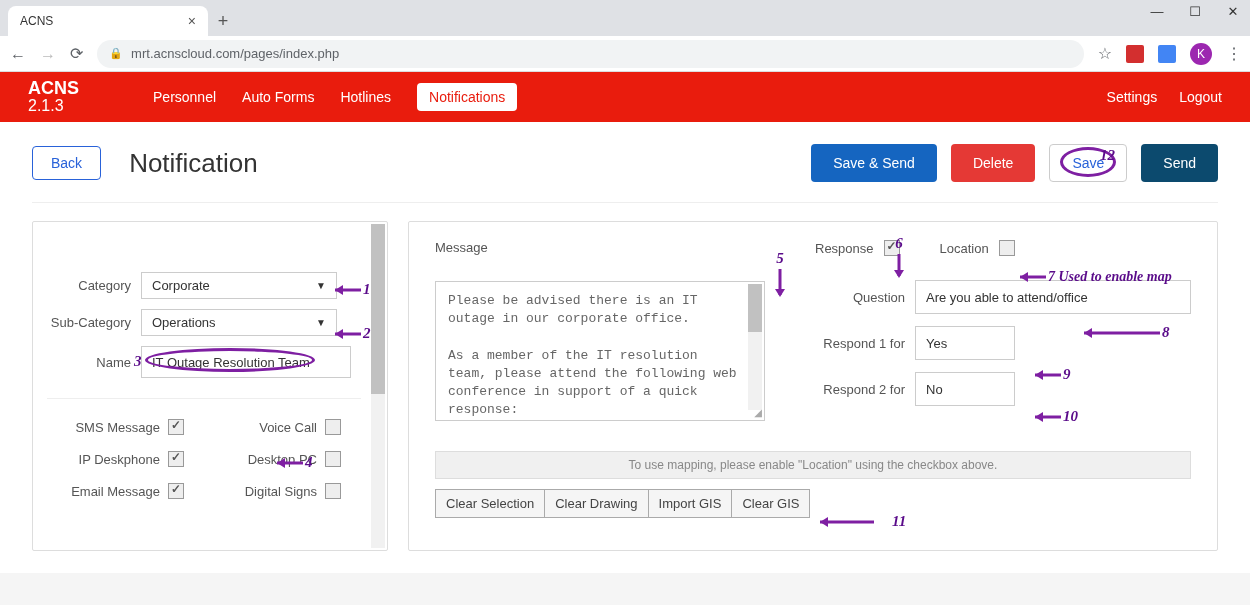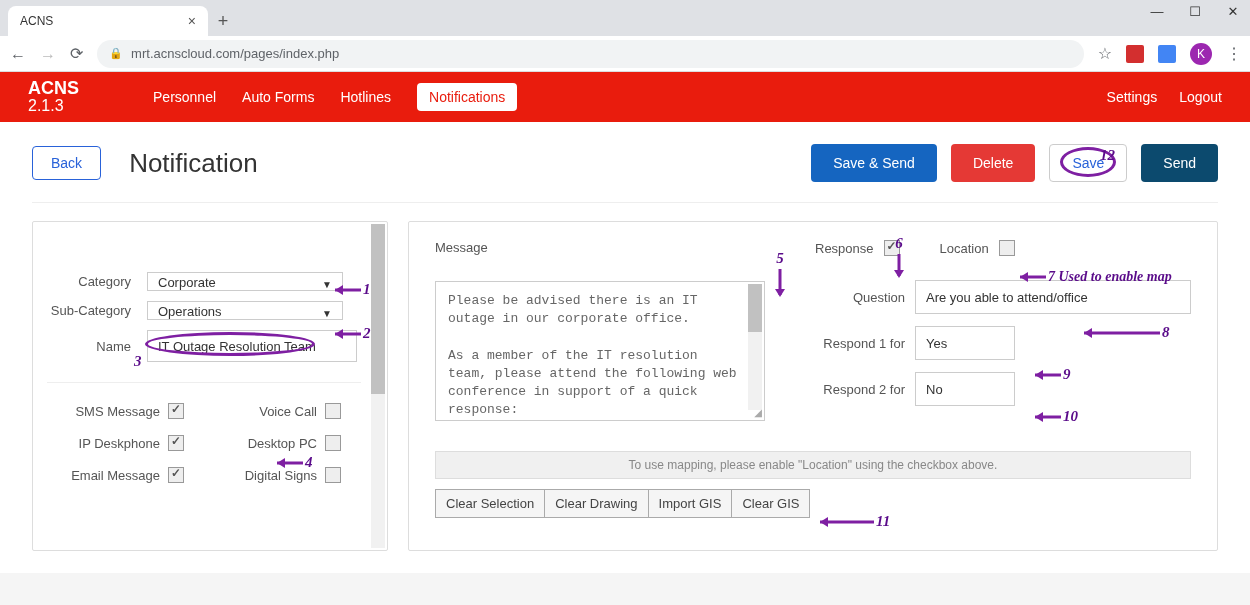--- a/index.html
+++ b/index.html
@@ -51,22 +51,22 @@
 
   
   .cols { display: flex; gap: 20px; margin-top: 18px; }
   .panel { border: 1px solid #ddd; border-radius: 2px; background: #fff; position: relative; }
   .left-panel { width: 390px; height: 330px; padding: 20px 26px 14px 14px; overflow: hidden; }
   .scrollbar-v { position: absolute; right: 2px; top: 2px; bottom: 2px; width: 14px; background: #f1f1f1; }
   .scrollbar-v .thumb { background: #c1c1c1; width: 100%; position: absolute; }
   .right-panel { flex: 1; padding: 18px 26px 18px 26px; }
 
   .form-row { display: flex; align-items: center; margin-bottom: 10px; }
-  .form-label { width: 84px; text-align: right; font-size: 13px; color: #555; margin-right: 16px; }
-  .select-box { flex: 1; max-width: 196px; height: 19px; border: 1px solid #ccc; display: flex; align-items: flex-end; padding: 0 10px; font-size: 13px; color: #333; justify-content: space-between; background: #fff; }
+  .form-label { width: 84px; text-align: right; font-size: 13px; color: #555; margin-right: 10px; }
+  .select-box { flex: 1; max-width: 196px; height: 27px; border: 1px solid #ccc; display: flex; align-items: center; padding: 0 10px; font-size: 13px; color: #333; justify-content: space-between; background: #fff; }
   .select-box .caret { font-size: 10px; color: #333; }
   .input-box { flex: 1; max-width: 210px; height: 32px; border: 1px solid #ccc; padding: 0 10px; font-size: 13px; color: #333; display: flex; align-items: center; }
   .name-circle { position: absolute; border: 3px solid #7e1fa2; border-radius: 50%/50%; width: 170px; height: 24px; pointer-events: none; }
 
   .chk-grid { display: grid; grid-template-columns: 1fr 1fr; row-gap: 16px; margin-top: 20px; padding-top: 20px; border-top: 1px solid #eee; }
   .chk-item { display: flex; align-items: center; justify-content: flex-end; gap: 8px; font-size: 13px; color: #555; padding-right: 20px;}
   .chk { width: 16px; height: 16px; border: 1px solid #999; background: #eee; position: relative; }
   .chk.checked::after { content: "✓"; position: absolute; font-size: 12px; left: 2px; top: -2px; font-weight: bold; }
 
   .msg-label { font-size: 13px; color: #555; margin-bottom: 26px; }
@@ -334,21 +334,21 @@
     </svg>
   <span class="num">9</span>
 </div>
 <div class="anno" style="left:1033px; top:408px;">
   <svg width="30" height="14">
       <line x1="2" y1="7" x2="28" y2="7" stroke="#7e1fa2" stroke-width="3"></line>
       <polygon points="2,7 10,2 10,12" fill="#7e1fa2"></polygon>
     </svg>
   <span class="num">10</span>
 </div>
-<div class="anno" style="left:818px; top:513px;">
+<div class="anno" style="left:818px; top:513px;gap:16px;">
   <svg width="58" height="14">
       <line x1="2" y1="7" x2="56" y2="7" stroke="#7e1fa2" stroke-width="3"></line>
       <polygon points="2,7 10,2 10,12" fill="#7e1fa2"></polygon>
     </svg>
   <span class="num">11</span>
 </div>
 <div class="anno" style="left:1100px; top:147px;">
   <span class="num">12</span>
 </div>
 

